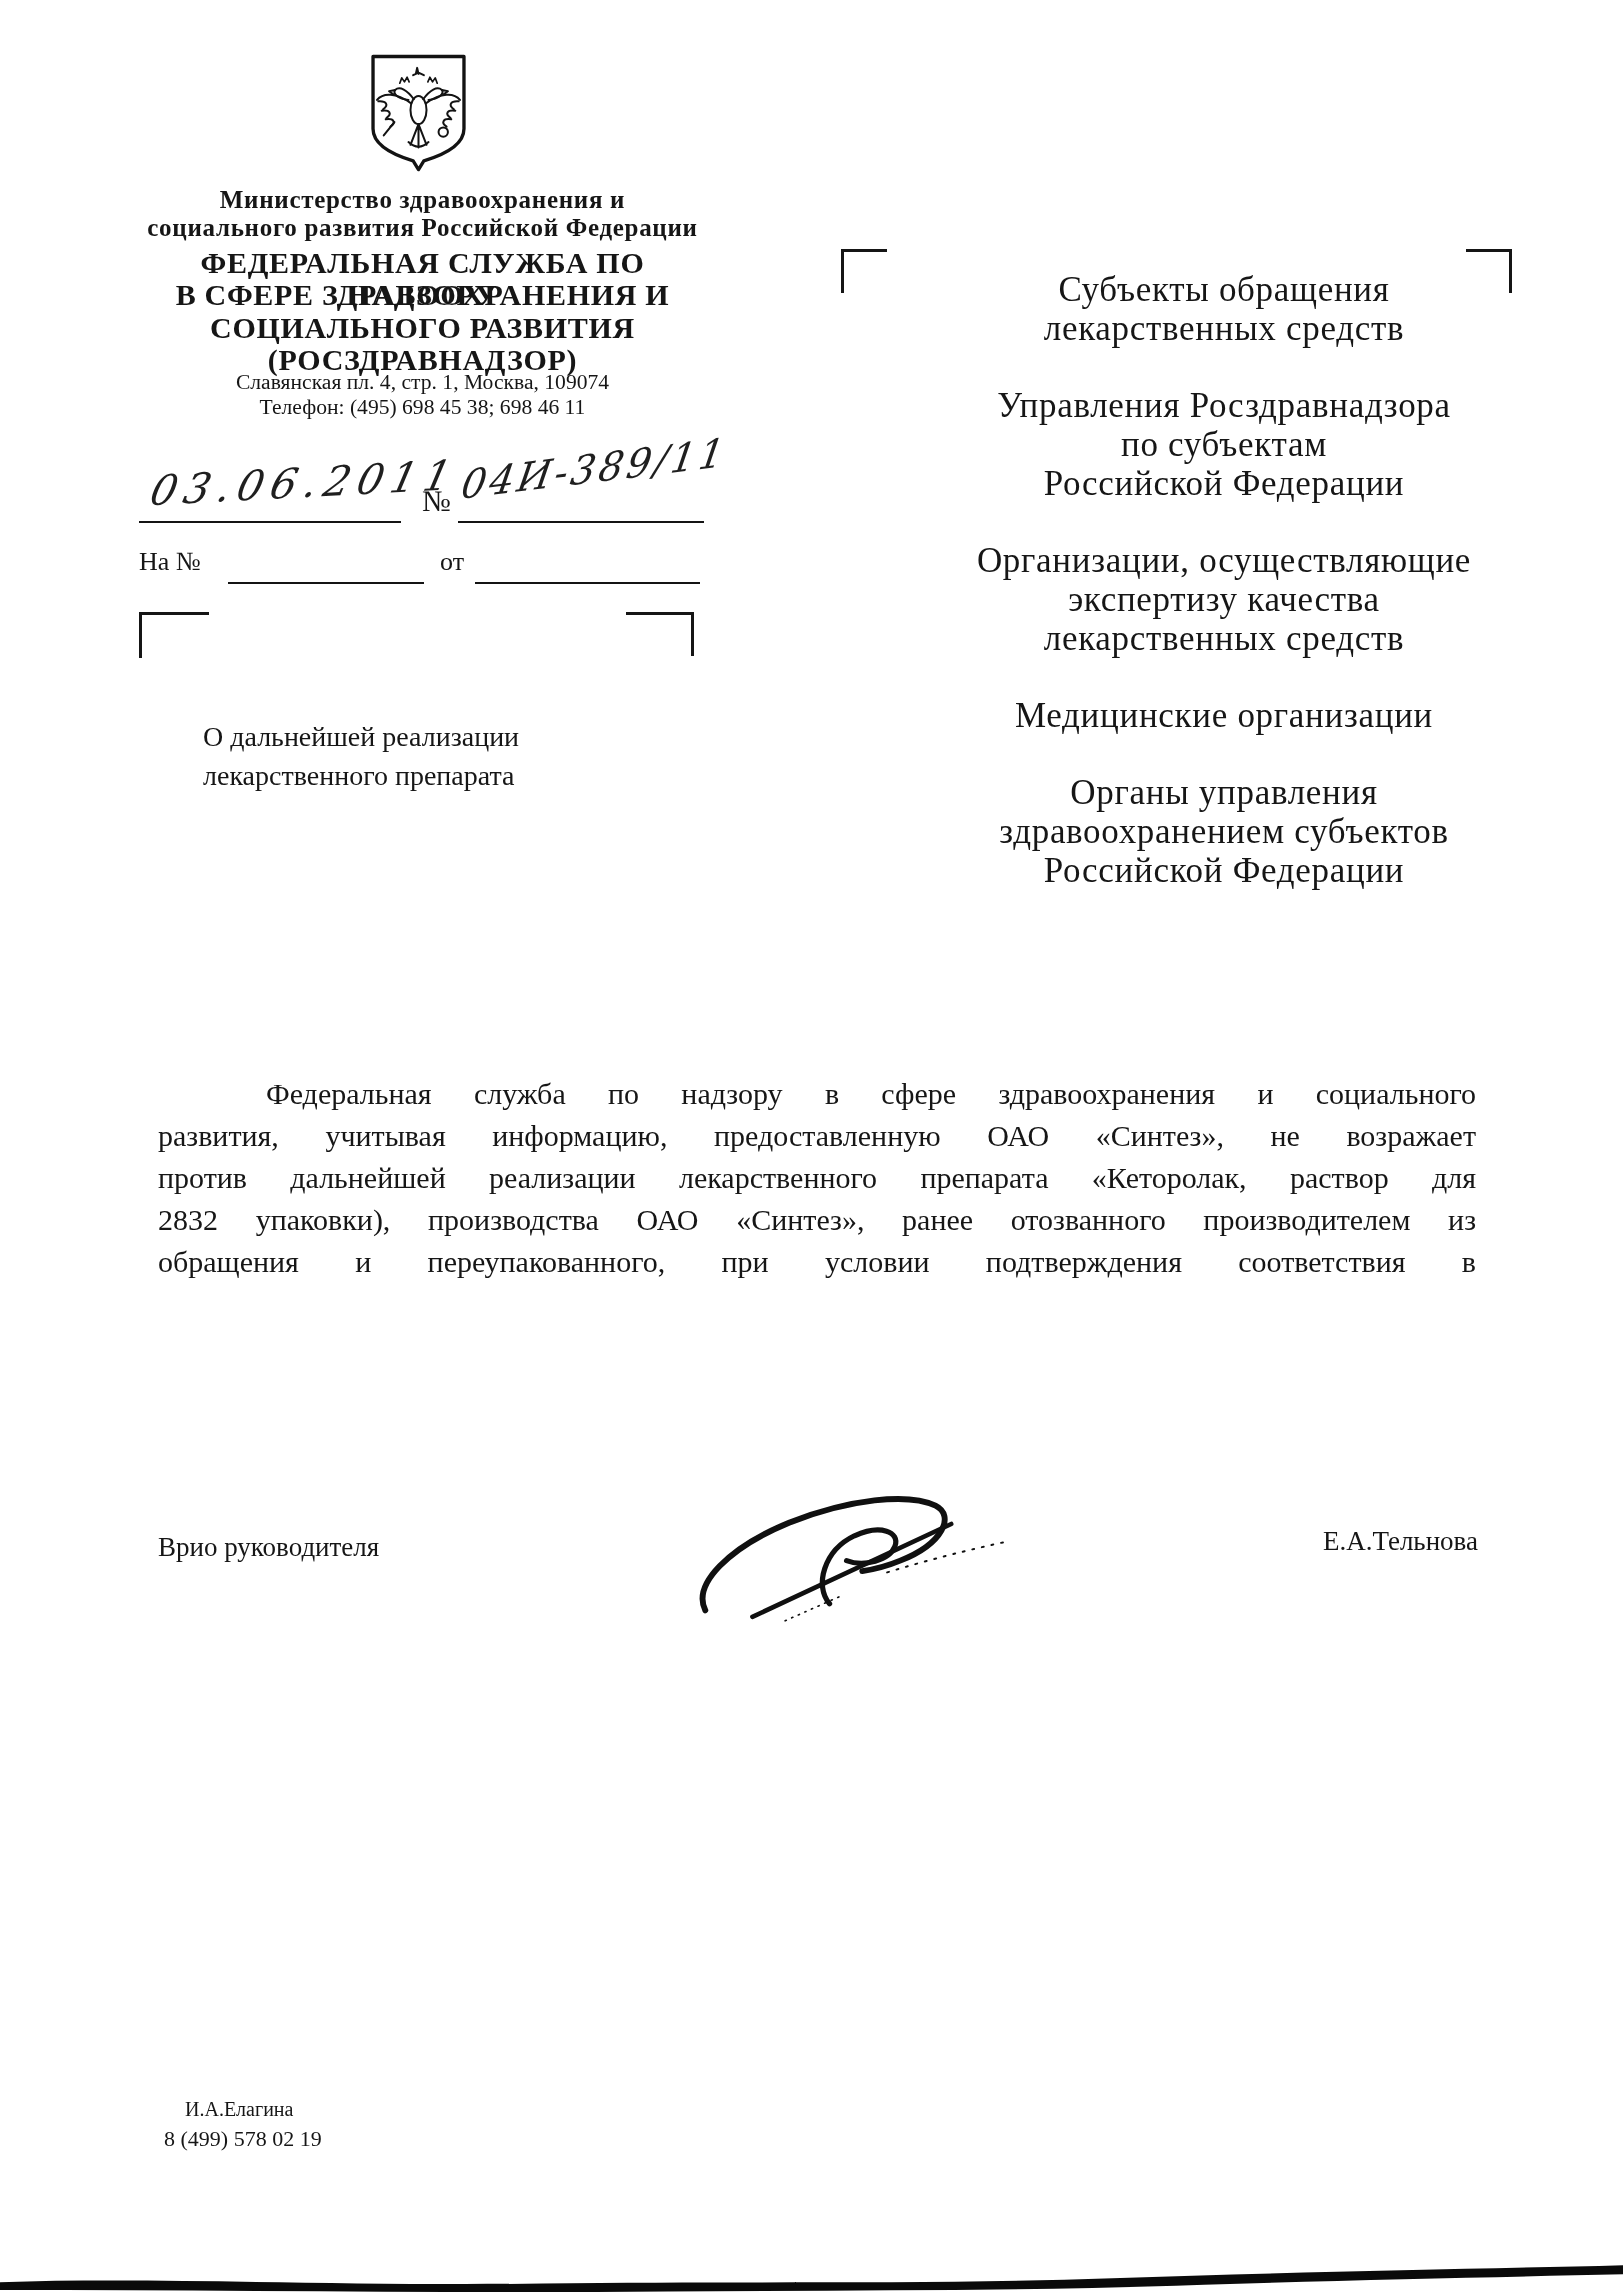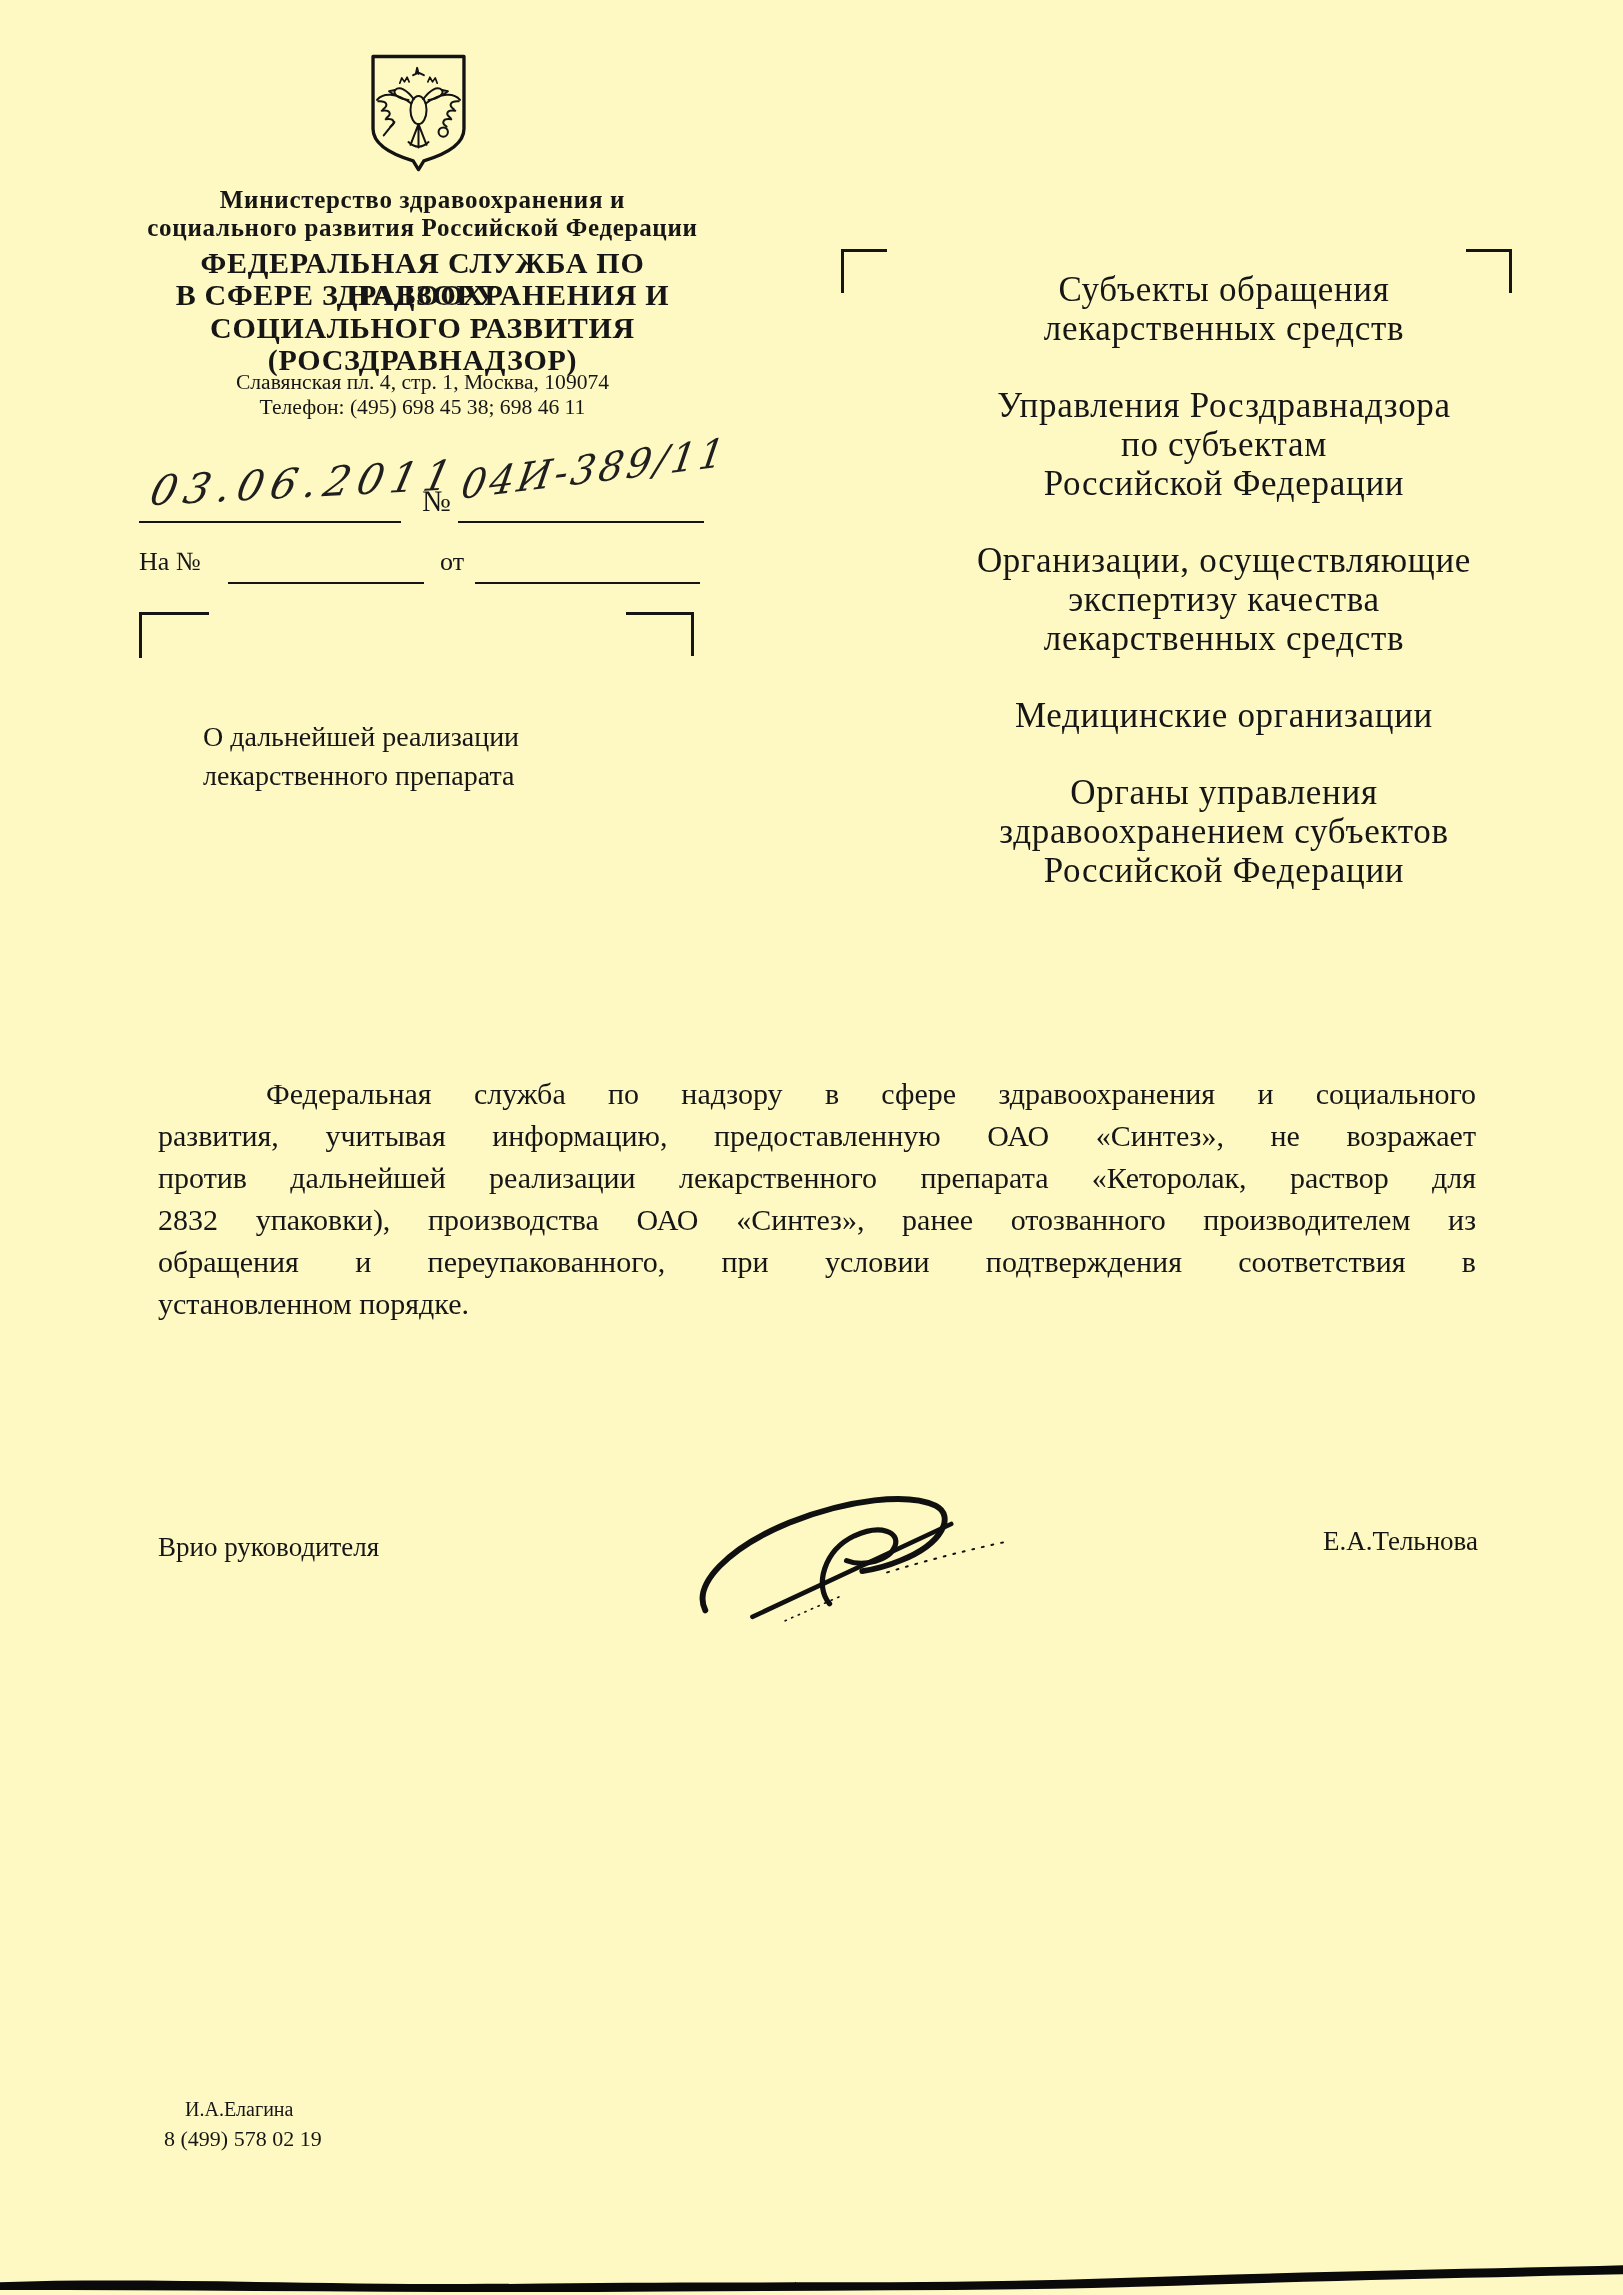--- a/index.html
+++ b/index.html
@@ -1,19 +1,19 @@
 <!DOCTYPE html>
 <html lang="ru" style="font-size:10.5px"><head>
 <meta charset="utf-8">
 <style>
   html,body{margin:0;padding:0;background:#9a9a9a;}
   .page{
     position:relative;
     width:1623px;height:2295px;
-    background:#fef9c3;
+    background:#ffffff;
     font-family:"Liberation Serif","DejaVu Serif",serif;
     color:#161616;
     overflow:hidden;
   }
   .abs{position:absolute;}
   .emblem{left:365px;top:51px;width:107px;height:124px;}
   .ministry{top:185px;font-size:25px;font-weight:bold;line-height:29px;letter-spacing:0.7px;}
   .service{top:247px;font-size:30px;font-weight:bold;line-height:32px;letter-spacing:0.7px;}
   .lh-sub{font-size:21.6px;line-height:25px;}
   .addr{top:370px;}
@@ -144,21 +144,20 @@
         <div class="recipient-line">Российской Федерации</div>
       </div>
     </div>
 
   <div class="abs body-block">
       <div class="body-line j indent">Федеральная служба по надзору в сфере здравоохранения и социального</div>
       <div class="body-line j">развития, учитывая информацию, предоставленную ОАО «Синтез», не возражает</div>
       <div class="body-line j">против дальнейшей реализации лекарственного препарата «Кеторолак, раствор для</div>
       <div class="body-line j">2832 упаковки), производства ОАО «Синтез», ранее отозванного производителем из</div>
       <div class="body-line j">обращения и переупакованного, при условии подтверждения соответствия в</div>
-      <div class="body-line">установленном порядке.</div>
     </div>
 
   <div class="abs sig-title">Врио руководителя</div>
   <svg class="abs sig-svg" viewBox="0 0 500 220">
     <g fill="none" stroke="#101010" stroke-linecap="round">
       <path d="M28,190 C8,150 64,94 156,56 C248,20 338,10 380,30 C410,45 392,88 326,114 C302,124 282,128 268,130" stroke-width="9"></path>
       <path d="M218,180 C194,152 210,98 256,76 C296,58 326,70 318,92 C310,114 270,124 244,114" stroke-width="8"></path>
       <path d="M100,200 L404,58" stroke-width="7"></path>
       <path d="M306,132 C352,118 410,102 484,86" stroke-width="3" stroke-dasharray="3 12"></path>
       <path d="M150,206 L240,166" stroke-width="2.5" stroke-dasharray="2 9"></path>

